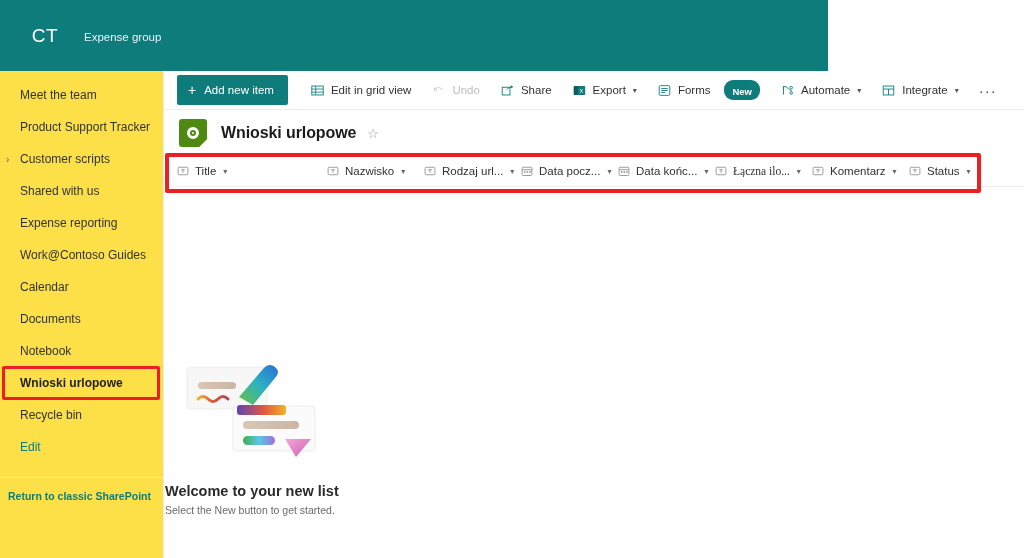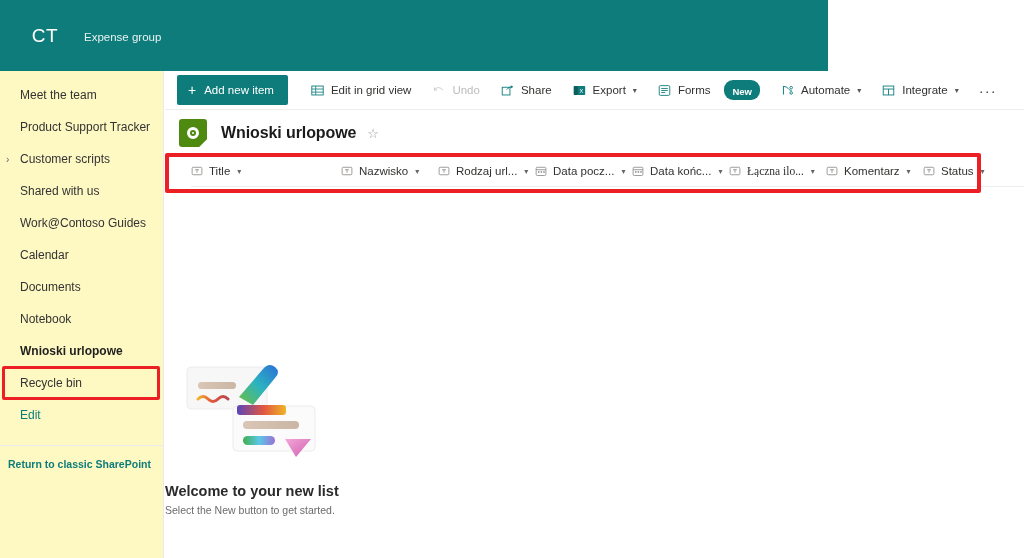--- a/index.html
+++ b/index.html
@@ -31,21 +31,21 @@
   }
   .site-subtitle {
     color: #e8f3f3; font-size: 11.5px; line-height: 18px;
     margin-top: 3px;
   }
 
   
   .left-nav {
     position: absolute; left: 0; top: 71px;
     width: 164px; height: 487px;
-    background: #fef9c3;
+    background: #fde047;
     border-right: 1px solid #eaeaea;
   }
   .nav-list { padding-top: 8px; }
   .nav-item {
     position: relative;
     height: 32px; display: flex; align-items: center;
     padding-left: 20px; cursor: pointer;
   }
   .nav-item .nav-label {
     font-size: 12px; color: #333333; line-height: 16px;
@@ -145,21 +145,21 @@
   }
   .list-name {
     font-size: 16px; font-weight: bold; color: #1b1b1b;
     letter-spacing: -0.1px;
   }
   .star-icon {
     margin-left: 11px; font-size: 13px; color: #9a9a9a; cursor: pointer;
   }
 
   
-  .list-header-wrap { position: relative; padding-left: 26px; }
+  .list-header-wrap { position: relative; padding-left: 12px; }
   .list-header {
     height: 31px; display: flex; align-items: center;
     border-bottom: 1px solid #ededed;
   }
   .col {
     display: flex; align-items: center;
     font-size: 11.5px; color: #323130;
     cursor: pointer; white-space: nowrap; overflow: hidden;
   }
   .col .col-icon {
@@ -208,20 +208,23 @@
       </div>
       <div class="nav-item">
         <span class="nav-label">Product Support Tracker</span>
       </div>
       <div class="nav-item">
         <span class="chevron">›</span>
         <span class="nav-label">Customer scripts</span>
       </div>
       <div class="nav-item">
         <span class="nav-label">Shared with us</span>
+      </div>
+      <div class="nav-item">
+        <span class="nav-label">Expense reporting</span>
       </div>
       <div class="nav-item">
         <span class="nav-label">Work@Contoso Guides</span>
       </div>
       <div class="nav-item">
         <span class="nav-label">Calendar</span>
       </div>
       <div class="nav-item">
         <span class="nav-label">Documents</span>
       </div>

